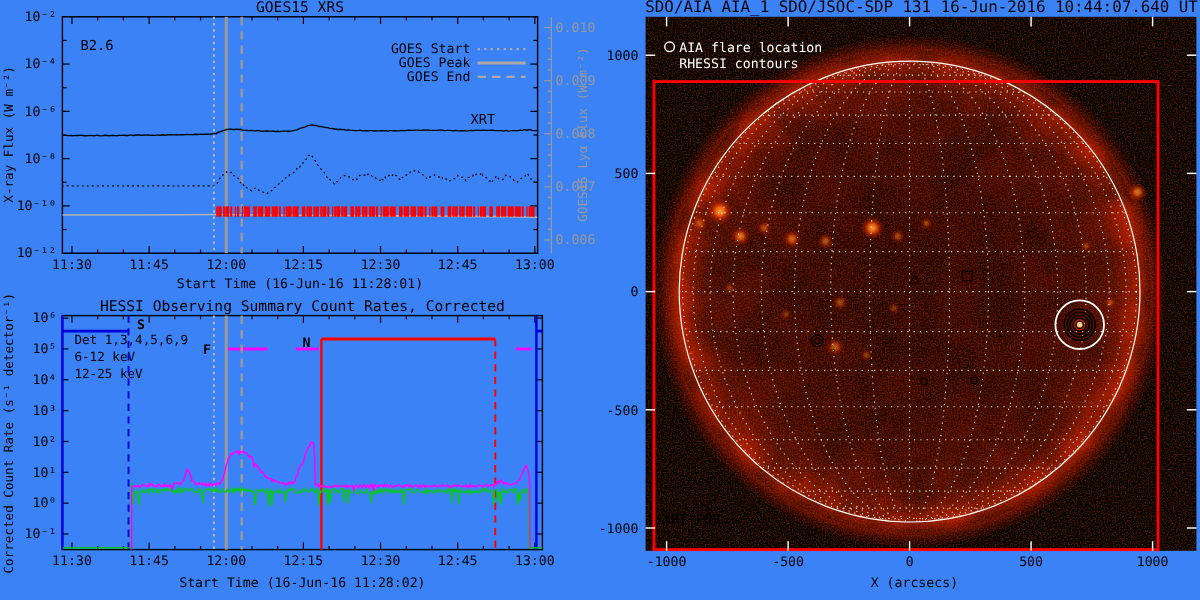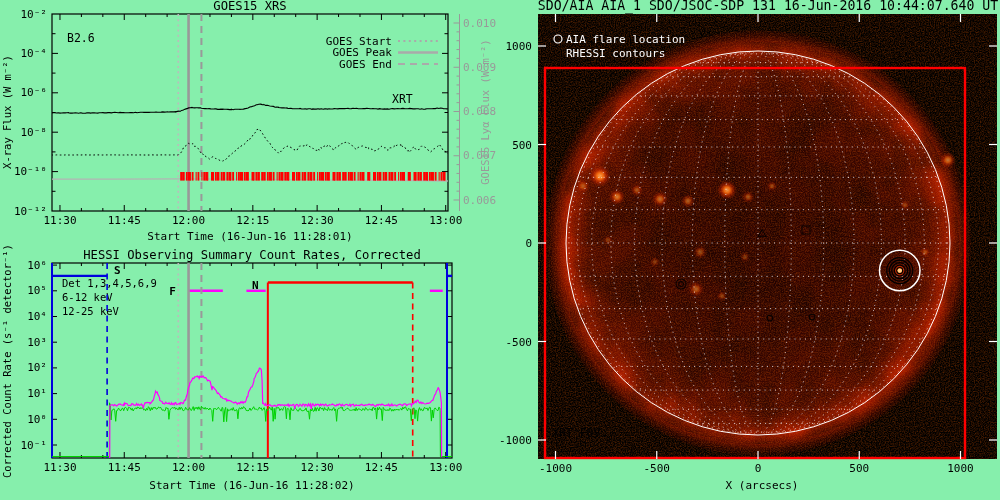--- a/index.html
+++ b/index.html
@@ -1,16 +1,16 @@
 <!DOCTYPE html>
 <html><head>
 <meta charset="utf-8">
 <style>
   html,body{margin:0;padding:0;background:#fff;}
-  #app{position:relative;width:1000px;height:500px;background:#86efac;overflow:hidden;}
+  #app{position:relative;width:1000px;height:500px;background:#3b82f6;overflow:hidden;}
   svg{font-family:"DejaVu Sans Mono","Liberation Mono",monospace;}
   text{fill:#000;}
   .tk{font-size:11px;}
   .tks{font-size:10.5px;}
   .ti{font-size:12.2px;}
   .ti2{font-size:12.2px;}
   .ti3{font-size:13.2px;}
   .yl{font-size:10.5px;}
   .an{font-size:11.5px;}
   .fl{font-size:11px;font-weight:bold;}

